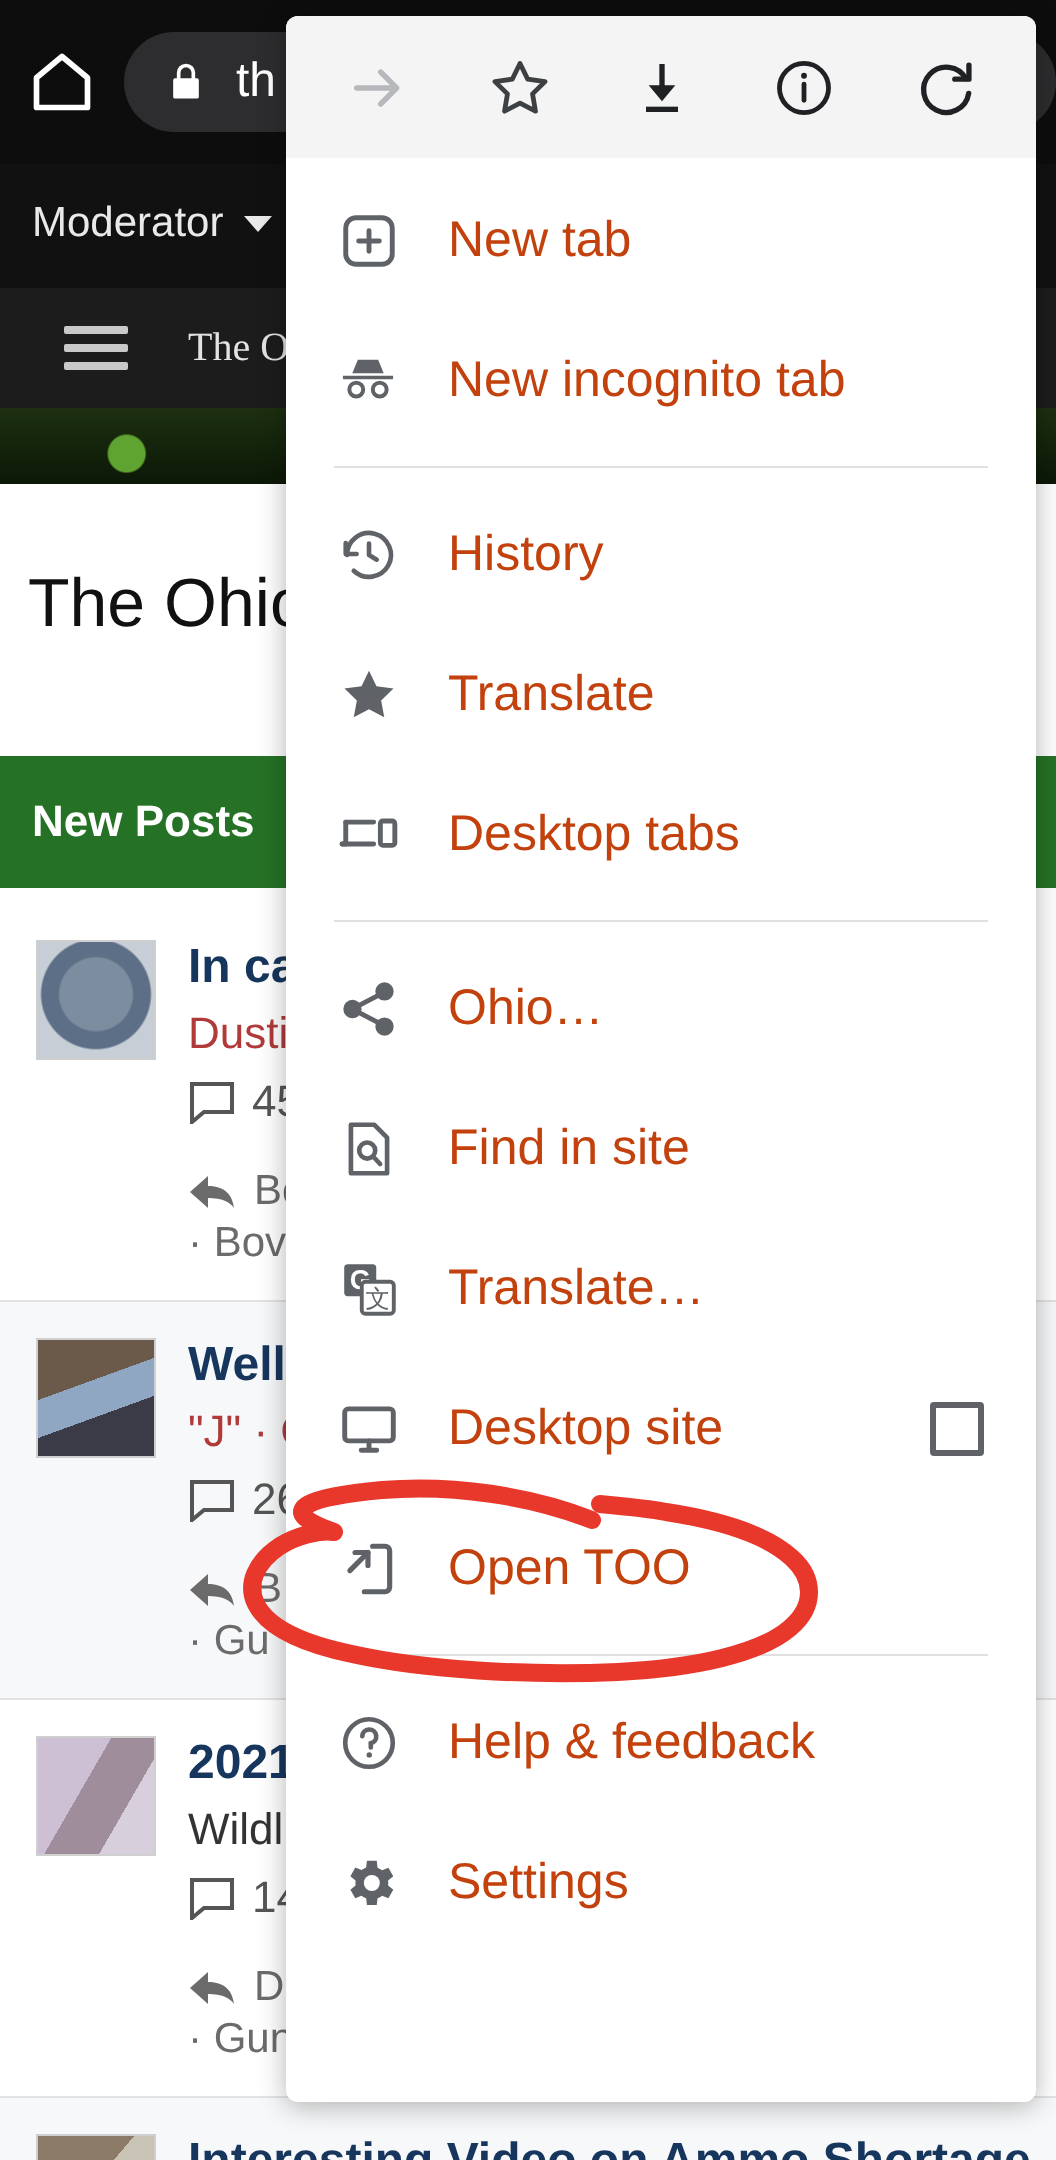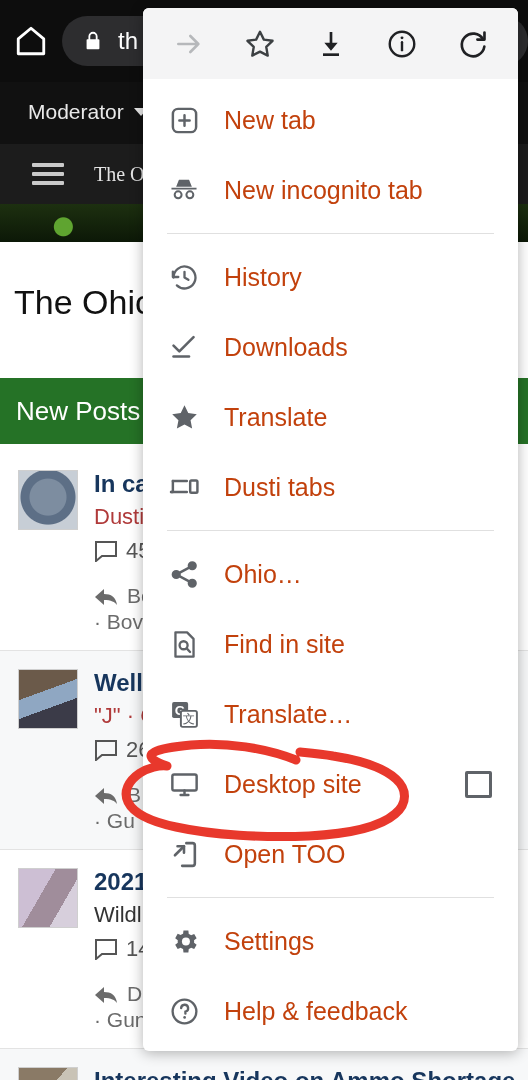--- a/index.html
+++ b/index.html
@@ -25,21 +25,21 @@
     display: flex; align-items: center; padding-left: 20px; gap: 14px;
     color: #ffffff; font-size: 24px; overflow: hidden; white-space: nowrap;
   }
   .lock-icon { width: 22px; height: 26px; flex: none; }
 
   .site-topbar {
     position: absolute; left: 0; top: 82px; width: 528px; height: 122px;
     background: #111;
   }
   .site-topbar .moderator {
-    position: absolute; left: 28px; top: 18px;
+    position: absolute; left: 16px; top: 18px;
     color: #e9e9e9; font-size: 21px; display: flex; align-items: center; gap: 10px;
   }
   .caret-down {
     width: 0; height: 0; border-left: 7px solid transparent;
     border-right: 7px solid transparent; border-top: 8px solid #e9e9e9;
   }
   .site-navrow {
     position: absolute; left: 0; top: 62px; width: 528px; height: 60px;
     background: #1c1c1c; display: flex; align-items: center; padding-left: 32px; gap: 30px;
   }
@@ -61,21 +61,21 @@
   }
 
   .page-title {
     position: absolute; left: 14px; top: 283px;
     font-size: 34px; color: #111; white-space: nowrap;
   }
   .new-posts-bar {
     position: absolute; left: 0; top: 378px; width: 528px; height: 66px;
     background: #257226; display: flex; align-items: center; padding-left: 16px;
   }
-  .new-posts-bar span { color: #fff; font-size: 26px; font-weight: normal; }
+  .new-posts-bar span { color: #fff; font-size: 22px; font-weight: bold; }
 
   .post-list { position: absolute; left: 0; top: 452px; width: 528px; }
   .post {
     position: relative; display: flex; gap: 16px;
     padding: 18px 12px 16px 18px; border-bottom: 1px solid #e3e3e3;
     background: #fff;
   }
   .post.alt { background: #f7f8f9; }
   .thumb { width: 60px; height: 60px; flex: none; border: 1px solid #cfcfcf; background: #b9c2cc; }
   .thumb.t1 { background: radial-gradient(circle at 50% 45%, #7d8da0 0 18px, #5d6f86 19px 27px, #c7ced6 28px); }
@@ -329,49 +329,40 @@
         <span class="ic">
           <svg viewBox="0 0 24 24" width="31" height="31" fill="none" stroke="#5f6368" stroke-width="1.8" stroke-linecap="round" stroke-linejoin="round">
             <path d="M3.5 12a8.5 8.5 0 1 1 2.6 6.1"></path>
             <path d="M3 7.4v4.2h4.2"></path>
             <path d="M12 7.6V12l3 1.8"></path>
           </svg>
         </span>
         <span class="lb">History</span>
       </div>
 
-      <div class="mi">
-        <span class="ic">
-          <svg viewBox="0 0 24 24" width="31" height="31" fill="none" stroke="#5f6368" stroke-width="2" stroke-linecap="round" stroke-linejoin="round">
-            <path d="M3.5 10.5l4.5 4.5 11-11"></path>
-            <path d="M3.5 19h12"></path>
-          </svg>
-        </span>
-        <span class="lb">Downloads</span>
-      </div>
 
       <div class="mi">
         <span class="ic">
           <svg viewBox="0 0 24 24" width="31" height="31" fill="#5f6368">
             <path d="M12 2.6l2.9 6 6.6.9-4.8 4.6 1.2 6.5L12 17.5 6.1 20.6l1.2-6.5-4.8-4.6 6.6-.9z"></path>
           </svg>
         </span>
         <span class="lb">Translate</span>
       </div>
 
       <div class="mi">
         <span class="ic">
           <svg viewBox="0 0 24 24" width="31" height="31" fill="none" stroke="#5f6368" stroke-width="1.9" stroke-linecap="round" stroke-linejoin="round">
             <path d="M3 7v8.5H1.6"></path>
             <path d="M1.6 15.5h12.2"></path>
             <path d="M3 7h10.8"></path>
             <rect x="16.4" y="6.6" width="5.6" height="9.4" rx="1"></rect>
           </svg>
         </span>
-        <span class="lb">Dusti tabs</span>
+        <span class="lb">Desktop tabs</span>
       </div>
 
       <div class="divider"></div>
 
       <div class="mi">
         <span class="ic">
           <svg viewBox="0 0 24 24" width="31" height="31" fill="none" stroke="#5f6368" stroke-width="1.9">
             <circle cx="18" cy="5.2" r="2.6" fill="#5f6368"></circle>
             <circle cx="18" cy="18.8" r="2.6" fill="#5f6368"></circle>
             <circle cx="5.6" cy="12" r="2.6" fill="#5f6368"></circle>
@@ -423,37 +414,37 @@
             <path d="M6.6 5.6h5v5"></path>
           </svg>
         </span>
         <span class="lb">Open TOO</span>
       </div>
 
       <div class="divider"></div>
 
       <div class="mi">
         <span class="ic">
-          <svg viewBox="0 0 24 24" width="31" height="31" fill="#5f6368">
-            <path d="M19.4 13a7.6 7.6 0 0 0 0-2l2-1.6-1.9-3.3-2.4 1a7.6 7.6 0 0 0-1.8-1L15 3.4h-3.8l-.3 2.6a7.6 7.6 0 0 0-1.8 1l-2.4-1L4.8 9.4 6.8 11a7.6 7.6 0 0 0 0 2l-2 1.6 1.9 3.3 2.4-1a7.6 7.6 0 0 0 1.8 1l.3 2.6H15l.3-2.6a7.6 7.6 0 0 0 1.8-1l2.4 1 1.9-3.3z"></path>
-            <circle cx="13.1" cy="12" r="3.1" fill="#ffffff"></circle>
-          </svg>
-        </span>
-        <span class="lb">Settings</span>
-      </div>
-
-      <div class="mi">
-        <span class="ic">
           <svg viewBox="0 0 24 24" width="31" height="31" fill="none" stroke="#5f6368" stroke-width="1.8">
             <circle cx="12" cy="12" r="9.2"></circle>
             <path d="M9.4 9.4a2.7 2.7 0 1 1 3.3 2.7v1.6" stroke-linecap="round"></path>
             <circle cx="12.1" cy="16.6" r="1.05" fill="#5f6368" stroke="none"></circle>
           </svg>
         </span>
         <span class="lb">Help &amp; feedback</span>
+      </div>
+
+      <div class="mi">
+        <span class="ic">
+          <svg viewBox="0 0 24 24" width="31" height="31" fill="#5f6368">
+            <path d="M19.4 13a7.6 7.6 0 0 0 0-2l2-1.6-1.9-3.3-2.4 1a7.6 7.6 0 0 0-1.8-1L15 3.4h-3.8l-.3 2.6a7.6 7.6 0 0 0-1.8 1l-2.4-1L4.8 9.4 6.8 11a7.6 7.6 0 0 0 0 2l-2 1.6 1.9 3.3 2.4-1a7.6 7.6 0 0 0 1.8 1l.3 2.6H15l.3-2.6a7.6 7.6 0 0 0 1.8-1l2.4 1 1.9-3.3z"></path>
+            <circle cx="13.1" cy="12" r="3.1" fill="#ffffff"></circle>
+          </svg>
+        </span>
+        <span class="lb">Settings</span>
       </div>
 
     </div>
   </div>
 
   <svg class="annot" viewBox="0 0 528 1080">
     <path d="M296 760c-30-12-70-18-105-15-32 3-58 9-24 21
              c-8-1-19 2-27 7-12 8-17 19-12 29 6 12 24 20 48 25
              c36 8 88 11 133 9 38-2 71-9 86-22 13-11 12-25 1-35
              c-13-12-37-19-63-23-10-2-22-3-33-4" fill="none" stroke="#e8382c" stroke-width="9" stroke-linecap="round" stroke-linejoin="round"></path>

